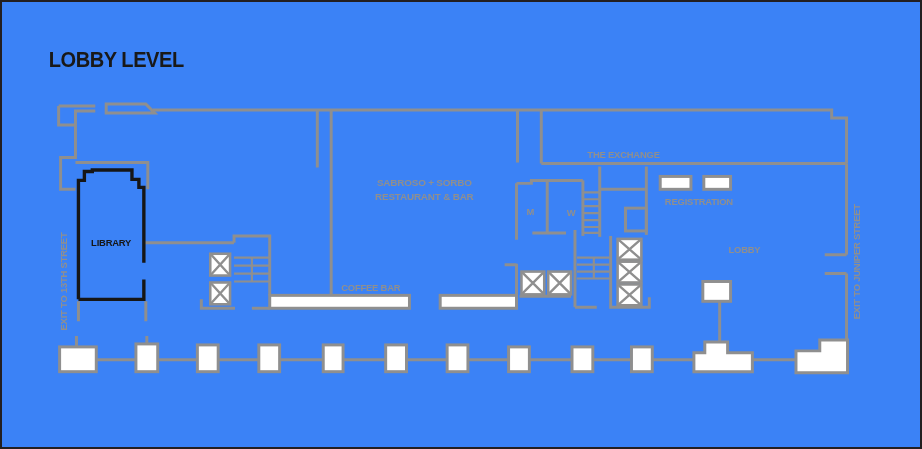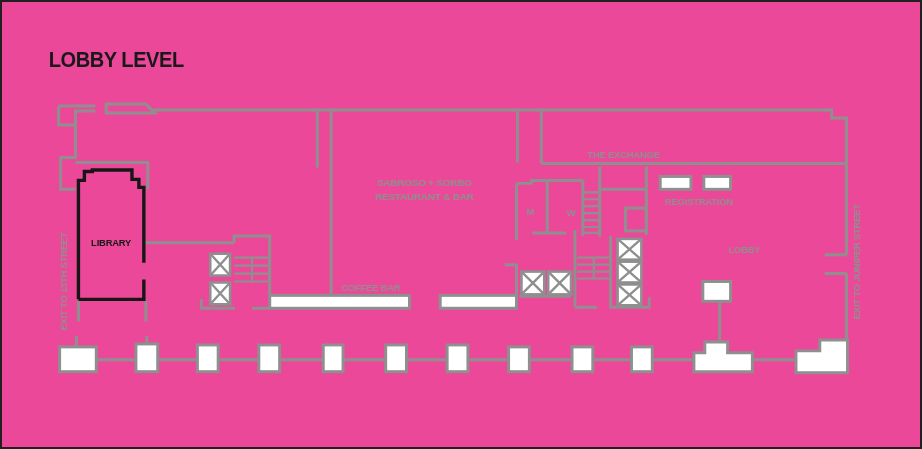--- a/index.html
+++ b/index.html
@@ -1,21 +1,21 @@
 <!DOCTYPE html>
 <html><head>
 <meta charset="utf-8">
 <style>
   html,body{margin:0;padding:0;background:#ffffff;}
   .plan-frame{
     position:relative;
     width:922px;height:449px;
     box-sizing:border-box;
     border:2px solid #231f20;
-    background:#ec4899;
+    background:#3b82f6;
     overflow:hidden;
     font-family:"Liberation Sans",sans-serif;
   }
   svg{display:block;width:100%;height:100%;}
   .wall{stroke:#8f8f8f;stroke-width:3;fill:none;stroke-linejoin:miter;stroke-linecap:butt;}
   .wallfill{stroke:#8f8f8f;stroke-width:3;fill:#ffffff;stroke-linejoin:miter;}
   .tread{stroke:#8f8f8f;stroke-width:2.2;fill:none;}
   .cab{stroke:#8f8f8f;stroke-width:2.6;fill:#ffffff;}
   .cabx{stroke:#8f8f8f;stroke-width:2.4;fill:none;}
   .blackwall{stroke:#161616;stroke-width:3.4;fill:none;stroke-linejoin:miter;}

